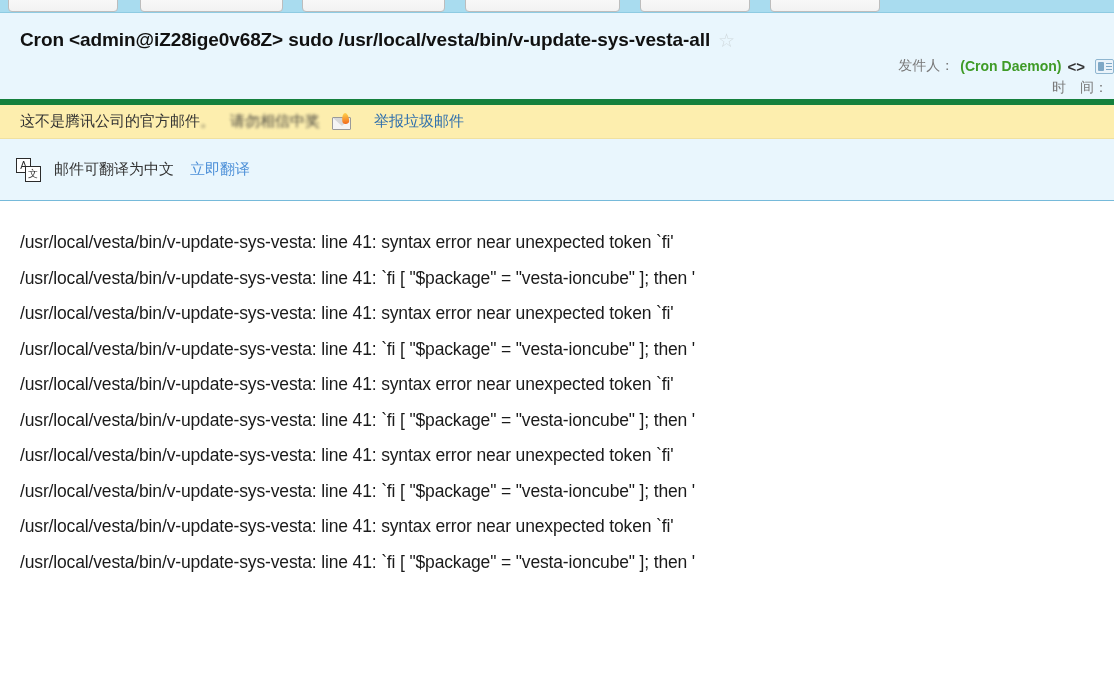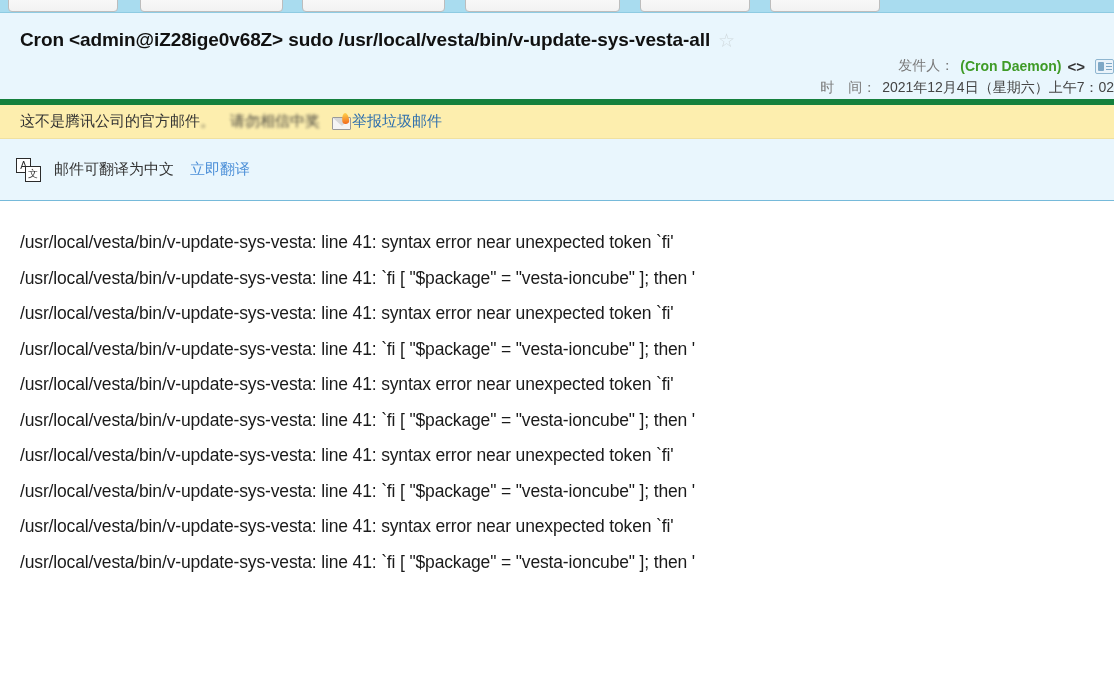--- a/index.html
+++ b/index.html
@@ -172,21 +172,21 @@
     color: #333333;
     white-space: nowrap;
     box-sizing: border-box;
   }
   .spam-banner .blurred-seg {
     filter: blur(1.6px);
     opacity: 0.9;
   }
   .spam-report-link {
     color: #2f6fad;
-    margin-left: 0;
+    margin-left: 22px;
     cursor: pointer;
   }
   .spam-icon {
     display: inline-block;
     width: 20px;
     height: 16px;
     margin-left: 12px;
     position: relative;
     vertical-align: middle;
   }
@@ -298,21 +298,20 @@
 
   <div class="meta-row">
     <span class="meta-label">发件人：</span>
     <span class="sender-name">(Cron Daemon)</span>
     <span class="sender-addr">&lt;&gt;</span>
     <span class="card-icon"></span>
   </div>
 
   <div class="meta-row">
     <span class="meta-label">时　间：</span>
-    <span class="meta-value">2021年12月4日（星期六）上午7：02</span>
   </div>
 
 
 </div>
 
 <div class="spam-banner">
   <span>这不是腾讯公司的官方邮件</span>
     <span class="blurred-seg">。　请勿相信中奖</span>
   <span class="spam-icon">
     <span class="env"></span>

